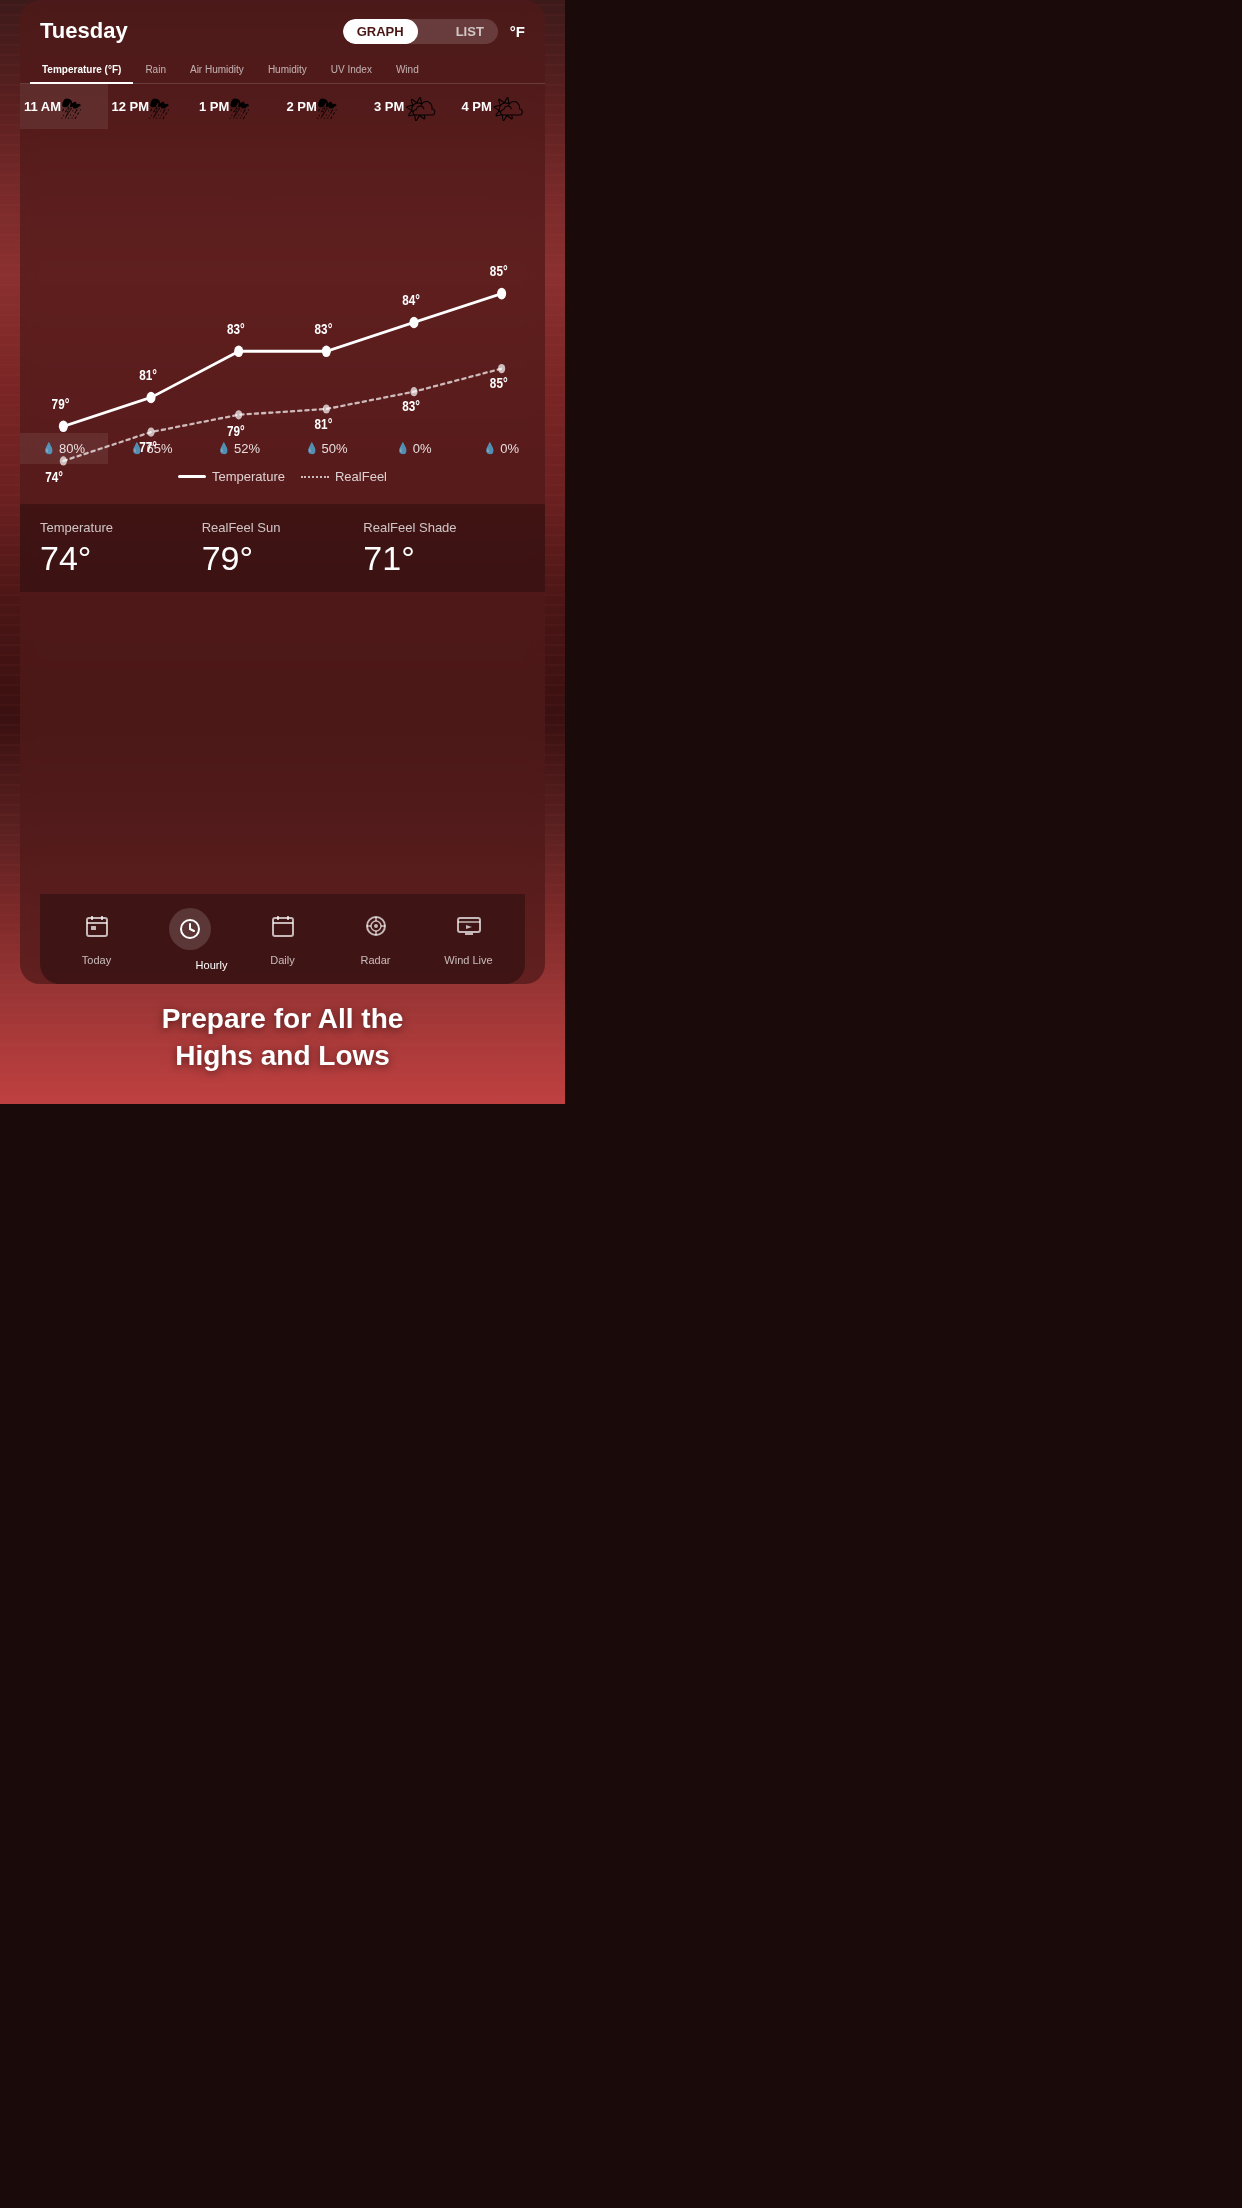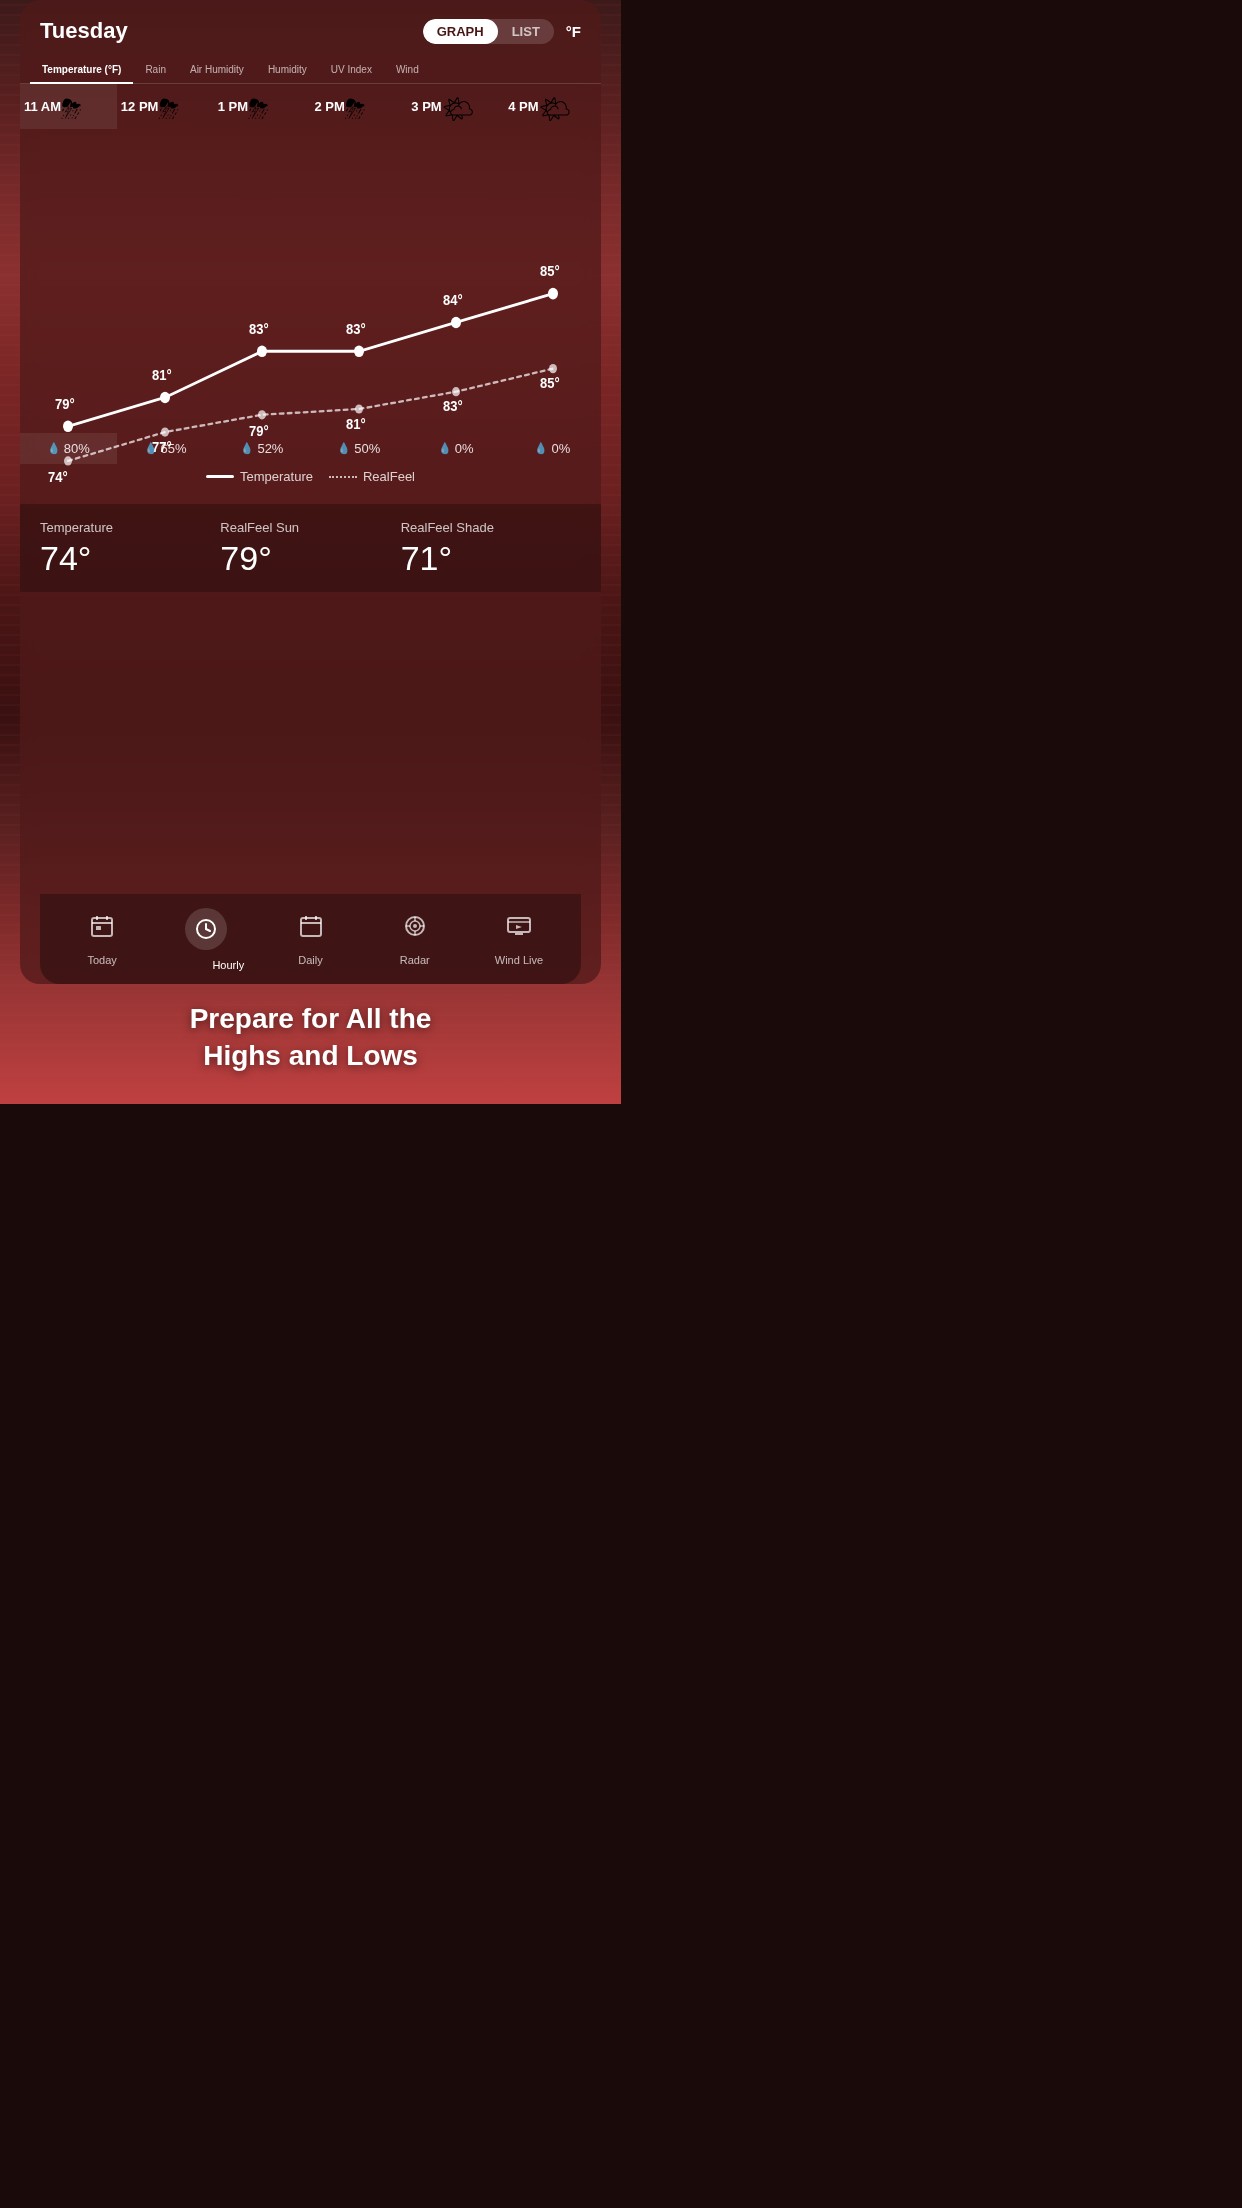--- a/index.html
+++ b/index.html
@@ -8,21 +8,21 @@
     body {
       width: 621px;
       height: 1104px;
       overflow: hidden;
       font-family: -apple-system, BlinkMacSystemFont, 'Helvetica Neue', Arial, sans-serif;
       background: #1a0a0a;
     }
 
     .bg-wrapper {
       position: relative;
-      width: 621px;
+      width: 565px;
       height: 1104px;
       background: linear-gradient(
         180deg,
         #3d1a1a 0%,
         #5c2020 10%,
         #7a2a2a 18%,
         #8b3030 25%,
         #7a2525 35%,
         #6b2020 45%,
         #4a1515 55%,
@@ -81,20 +81,21 @@
       display: flex;
       align-items: center;
       gap: 8px;
     }
 
     .toggle-group {
       display: flex;
       background: rgba(255,255,255,0.15);
       border-radius: 20px;
       overflow: hidden;
+      gap: 24px;
     }
 
     .toggle-btn {
       padding: 5px 14px;
       font-size: 13px;
       font-weight: 600;
       color: rgba(255,255,255,0.7);
       border: none;
       background: transparent;
       cursor: pointer;

